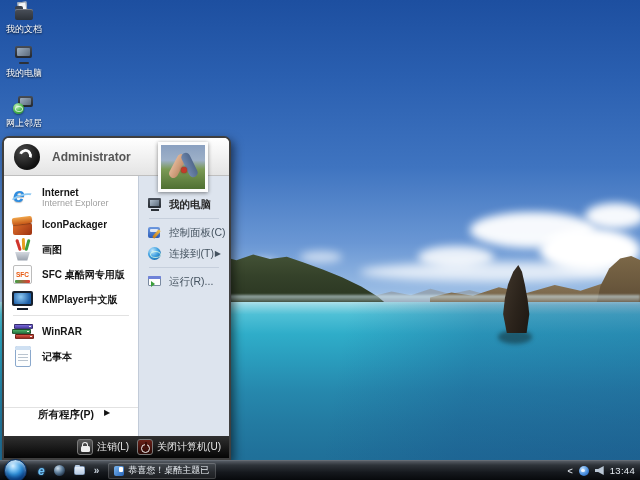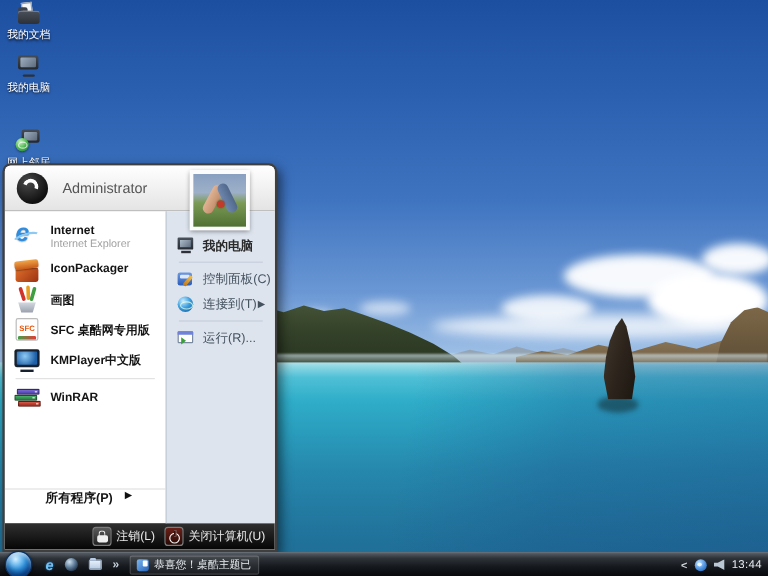--- a/index.html
+++ b/index.html
@@ -37,42 +37,42 @@
     clip-path:polygon(30% 100%,22% 72%,26% 48%,33% 28%,44% 10%,55% 0,63% 10%,69% 28%,75% 50%,79% 72%,73% 100%); }
   .rock-reflection { position:absolute; left:498px; top:330px; width:34px; height:14px;
     background:rgba(15,25,25,.45); border-radius:50%; filter:blur(2px); }
   .water { position:absolute; left:0; top:302px; width:640px; height:178px;
     background:linear-gradient(180deg,#a8dfe8 0%,#4fc0d6 7%,#2fadc9 18%,#2a9dbd 32%,#2688ad 50%,#237ba2 68%,#20719a 85%,#1f6c94 100%); }
   .water-shade { position:absolute; left:0; top:302px; width:640px; height:178px;
     background:linear-gradient(100deg,transparent 52%,rgba(25,75,135,.28) 72%,rgba(25,70,130,.34) 100%); }
 
   
   .desk-icon { position:absolute; left:1px; width:46px; display:flex; flex-direction:column; align-items:center; gap:3px; cursor:default; }
-  .di-1 { top:2px; } .di-2 { top:46px; } .di-3 { top:108px; }
+  .di-1 { top:2px; } .di-2 { top:46px; } .di-3 { top:96px; }
   .desk-icon .lbl { font-size:9px; color:#fff; text-shadow:0 1px 2px rgba(0,0,0,.85); white-space:nowrap; }
   .di-art { position:relative; width:22px; height:18px; }
   .doc-paper { position:absolute; left:5px; top:0; width:9px; height:12px; background:#f4f6f8; border:1px solid #9aa2ab; transform:rotate(-7deg); }
   .doc-folder { position:absolute; left:2px; bottom:0; width:18px; height:11px; background:linear-gradient(180deg,#4a505a,#2c3138); border-radius:2px; box-shadow:inset 0 1px 0 rgba(255,255,255,.25); }
   .doc-folder::before { content:""; position:absolute; left:0; top:-3px; width:8px; height:3px; background:#3c424c; border-radius:2px 2px 0 0; }
   .pc-mon { position:absolute; left:2px; top:0; width:17px; height:12px; background:linear-gradient(180deg,#474d56,#23272d); border-radius:2px; }
   .pc-scr { position:absolute; left:4px; top:2px; width:13px; height:8px; background:linear-gradient(135deg,#9fb0c2,#5c6b7c); border-radius:1px; }
   .pc-base { position:absolute; left:6px; bottom:0; width:10px; height:2px; background:#2c3138; border-radius:1px; }
   .net-globe { position:absolute; left:0; bottom:0; width:11px; height:11px; border-radius:50%;
     background:radial-gradient(circle at 35% 30%,#c6f0c0,#4db84f 50%,#1f7a2e); box-shadow:0 1px 2px rgba(0,0,0,.4); }
   .net-globe::after { content:""; position:absolute; left:2px; top:3px; width:6px; height:4px; border:1px solid rgba(255,255,255,.7); border-radius:50%; }
 
   
   .start-menu { position:absolute; left:2px; top:136px; width:229px; height:324px; display:flex; flex-direction:column;
     border:2px solid #3f3f3f; border-radius:7px 7px 0 0; overflow:hidden;
     box-shadow:3px 4px 10px rgba(0,0,0,.55), inset 0 0 0 1px rgba(255,255,255,.55); background:#fff; z-index:5; }
   .sm-header { height:38px; flex:0 0 38px; background:linear-gradient(180deg,#ffffff,#e4e4e4); border-bottom:1px solid #bfbfbf;
     display:flex; align-items:center; padding-left:10px; position:relative; }
   .avatar { width:26px; height:26px; border-radius:50%; background:radial-gradient(circle at 35% 30%,#4a4a4a,#111 70%); position:relative; flex:0 0 26px; }
   .avatar .swirl { position:absolute; left:5px; top:5px; width:13px; height:13px; border:3px solid #fff; border-left-color:transparent; border-bottom-color:transparent; border-radius:50%; transform:rotate(-25deg); }
-  .sm-username { margin-left:12px; font-size:12px; font-weight:normal; color:#555; }
+  .sm-username { margin-left:12px; font-size:12px; font-weight:bold; color:#555; }
   .user-photo { position:absolute; right:21px; top:4px; width:50px; height:50px; border:3px solid #fcfcfc;
     box-shadow:0 1px 4px rgba(0,0,0,.45); z-index:6; overflow:hidden;
     background:linear-gradient(180deg,#8aa0c0 0%,#9db0c8 35%,#7b9a55 55%,#4f7032 100%); }
   .arm { position:absolute; width:9px; height:26px; background:linear-gradient(90deg,#e0b394,#c3906c); border-radius:5px; }
   .arm-l { left:12px; top:8px; transform:rotate(28deg); }
   .arm-r { left:24px; top:7px; transform:rotate(-26deg); background:linear-gradient(90deg,#6f87ad,#51688c); }
   .flower { position:absolute; left:20px; top:22px; width:6px; height:6px; border-radius:50%; background:#c23a2a; box-shadow:0 0 2px #7d1f14; }
   .sm-body { flex:1; display:flex; min-height:0; }
   .sm-left { width:134px; flex:0 0 134px; background:#fff; display:flex; flex-direction:column; padding:6px 0 3px; }
   .sm-item { display:flex; align-items:center; gap:7px; padding-left:7px; height:25px; flex:0 0 25px; cursor:pointer; }
@@ -279,20 +279,30 @@
       </div>
       <div class="sm-sep"></div>
       <div class="sm-item">
         <div class="icn24">
           <div class="rar-slab rar1"></div>
             <div class="rar-slab rar2"></div>
             <div class="rar-slab rar3"></div>
         </div>
         <div class="sm-label">WinRAR</div>
       </div>
+      <div class="sm-item">
+        <div class="icn24">
+          <div class="note-pad"></div>
+            <div class="note-top"></div>
+          <div class="note-line nl1"></div>
+            <div class="note-line nl2"></div>
+            <div class="note-line nl3"></div>
+        </div>
+        <div class="sm-label">记事本</div>
+      </div>
       <div class="sm-spacer"></div>
       <div class="all-programs">
         <span class="sm-label">所有程序(P)</span>
         <span class="ap-arrow">▶</span>
       </div>
     </div>
 
     <div class="sm-right">
       <div class="smr-item bold">
         <div class="icn15">

